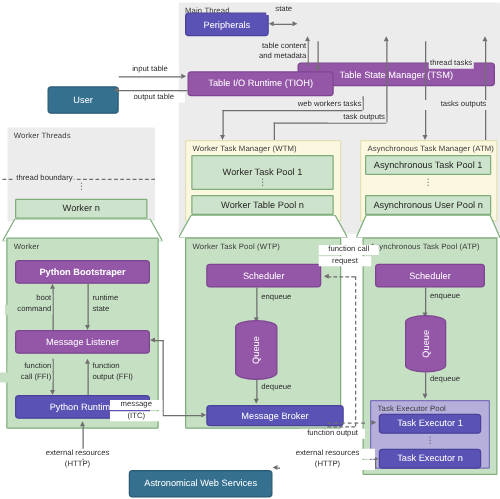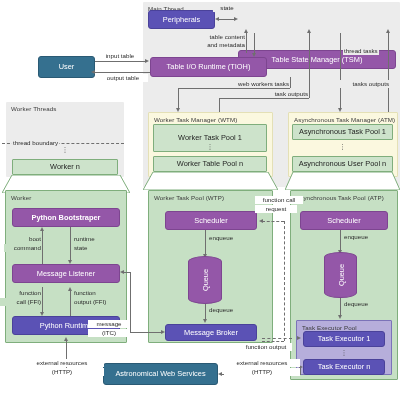--- a/index.html
+++ b/index.html
@@ -36,21 +36,21 @@
     position: absolute;
     display: flex; align-items: center; justify-content: center;
     color: #ffffff;
     font-size: 7.4px;
     border-radius: 3px;
     line-height: 1.05;
     white-space: nowrap;
   }
   .n-purple { background: #9457a8; border: 1px solid #7d4590; }
   .n-indigo { background: #5b52b5; border: 1px solid #4a429a; }
-  .n-teal   { background: #35708f; border: 1px solid #2a5a74; }
+  .n-teal   { background: #35708f; border: 1px solid #2a5a74; margin-top: 13px; }
   .n-green  {
     background: #cde3cb; border: 1px solid #7fae7c;
     color: #1f1f1f; border-radius: 1px;
   }
 
   
   .cyl {
     position: absolute;
     background: #9457a8;
     border: 1px solid #7d4590;
@@ -270,21 +270,21 @@
   <div class="lbl ongreen" style="left:208px; top:234px;">enqueue</div>
 
   <div class="cyl" style="left:188px; top:256px; width:34px; height:48px;">
     <span class="cyl-label">Queue</span>
   </div>
 
   <div class="ln lnv" style="left:205px; top:304px; height:17px;"></div>
   <div class="arw arw-d" style="left:202.5px; top:319px;"></div>
   <div class="lbl ongreen" style="left:208px; top:306px;">dequeue</div>
 
-  <div class="node n-indigo" style="left:165px; top:324px; width:92px; height:17px;">
+  <div class="node n-indigo" style="left:165px; top:324px; width:110px; height:17px;">
     <span>Message Broker</span>
   </div>
 
   <div class="ln lnh" style="left:130px; top:332px; width:31px;"></div>
   <div class="arw arw-r" style="left:161px; top:329.5px;"></div>
   <div class="ln lnv" style="left:130px; top:272px; height:60px;"></div>
   <div class="ln lnh" style="left:124px; top:272px; width:7px;"></div>
   <div class="arw arw-l" style="left:120px; top:269.5px;"></div>
   <div class="lbl c" style="left:88px; top:320px; width:42px;">message</div>
   <div class="lbl c" style="left:88px; top:329px; width:42px;">(ITC)</div>

